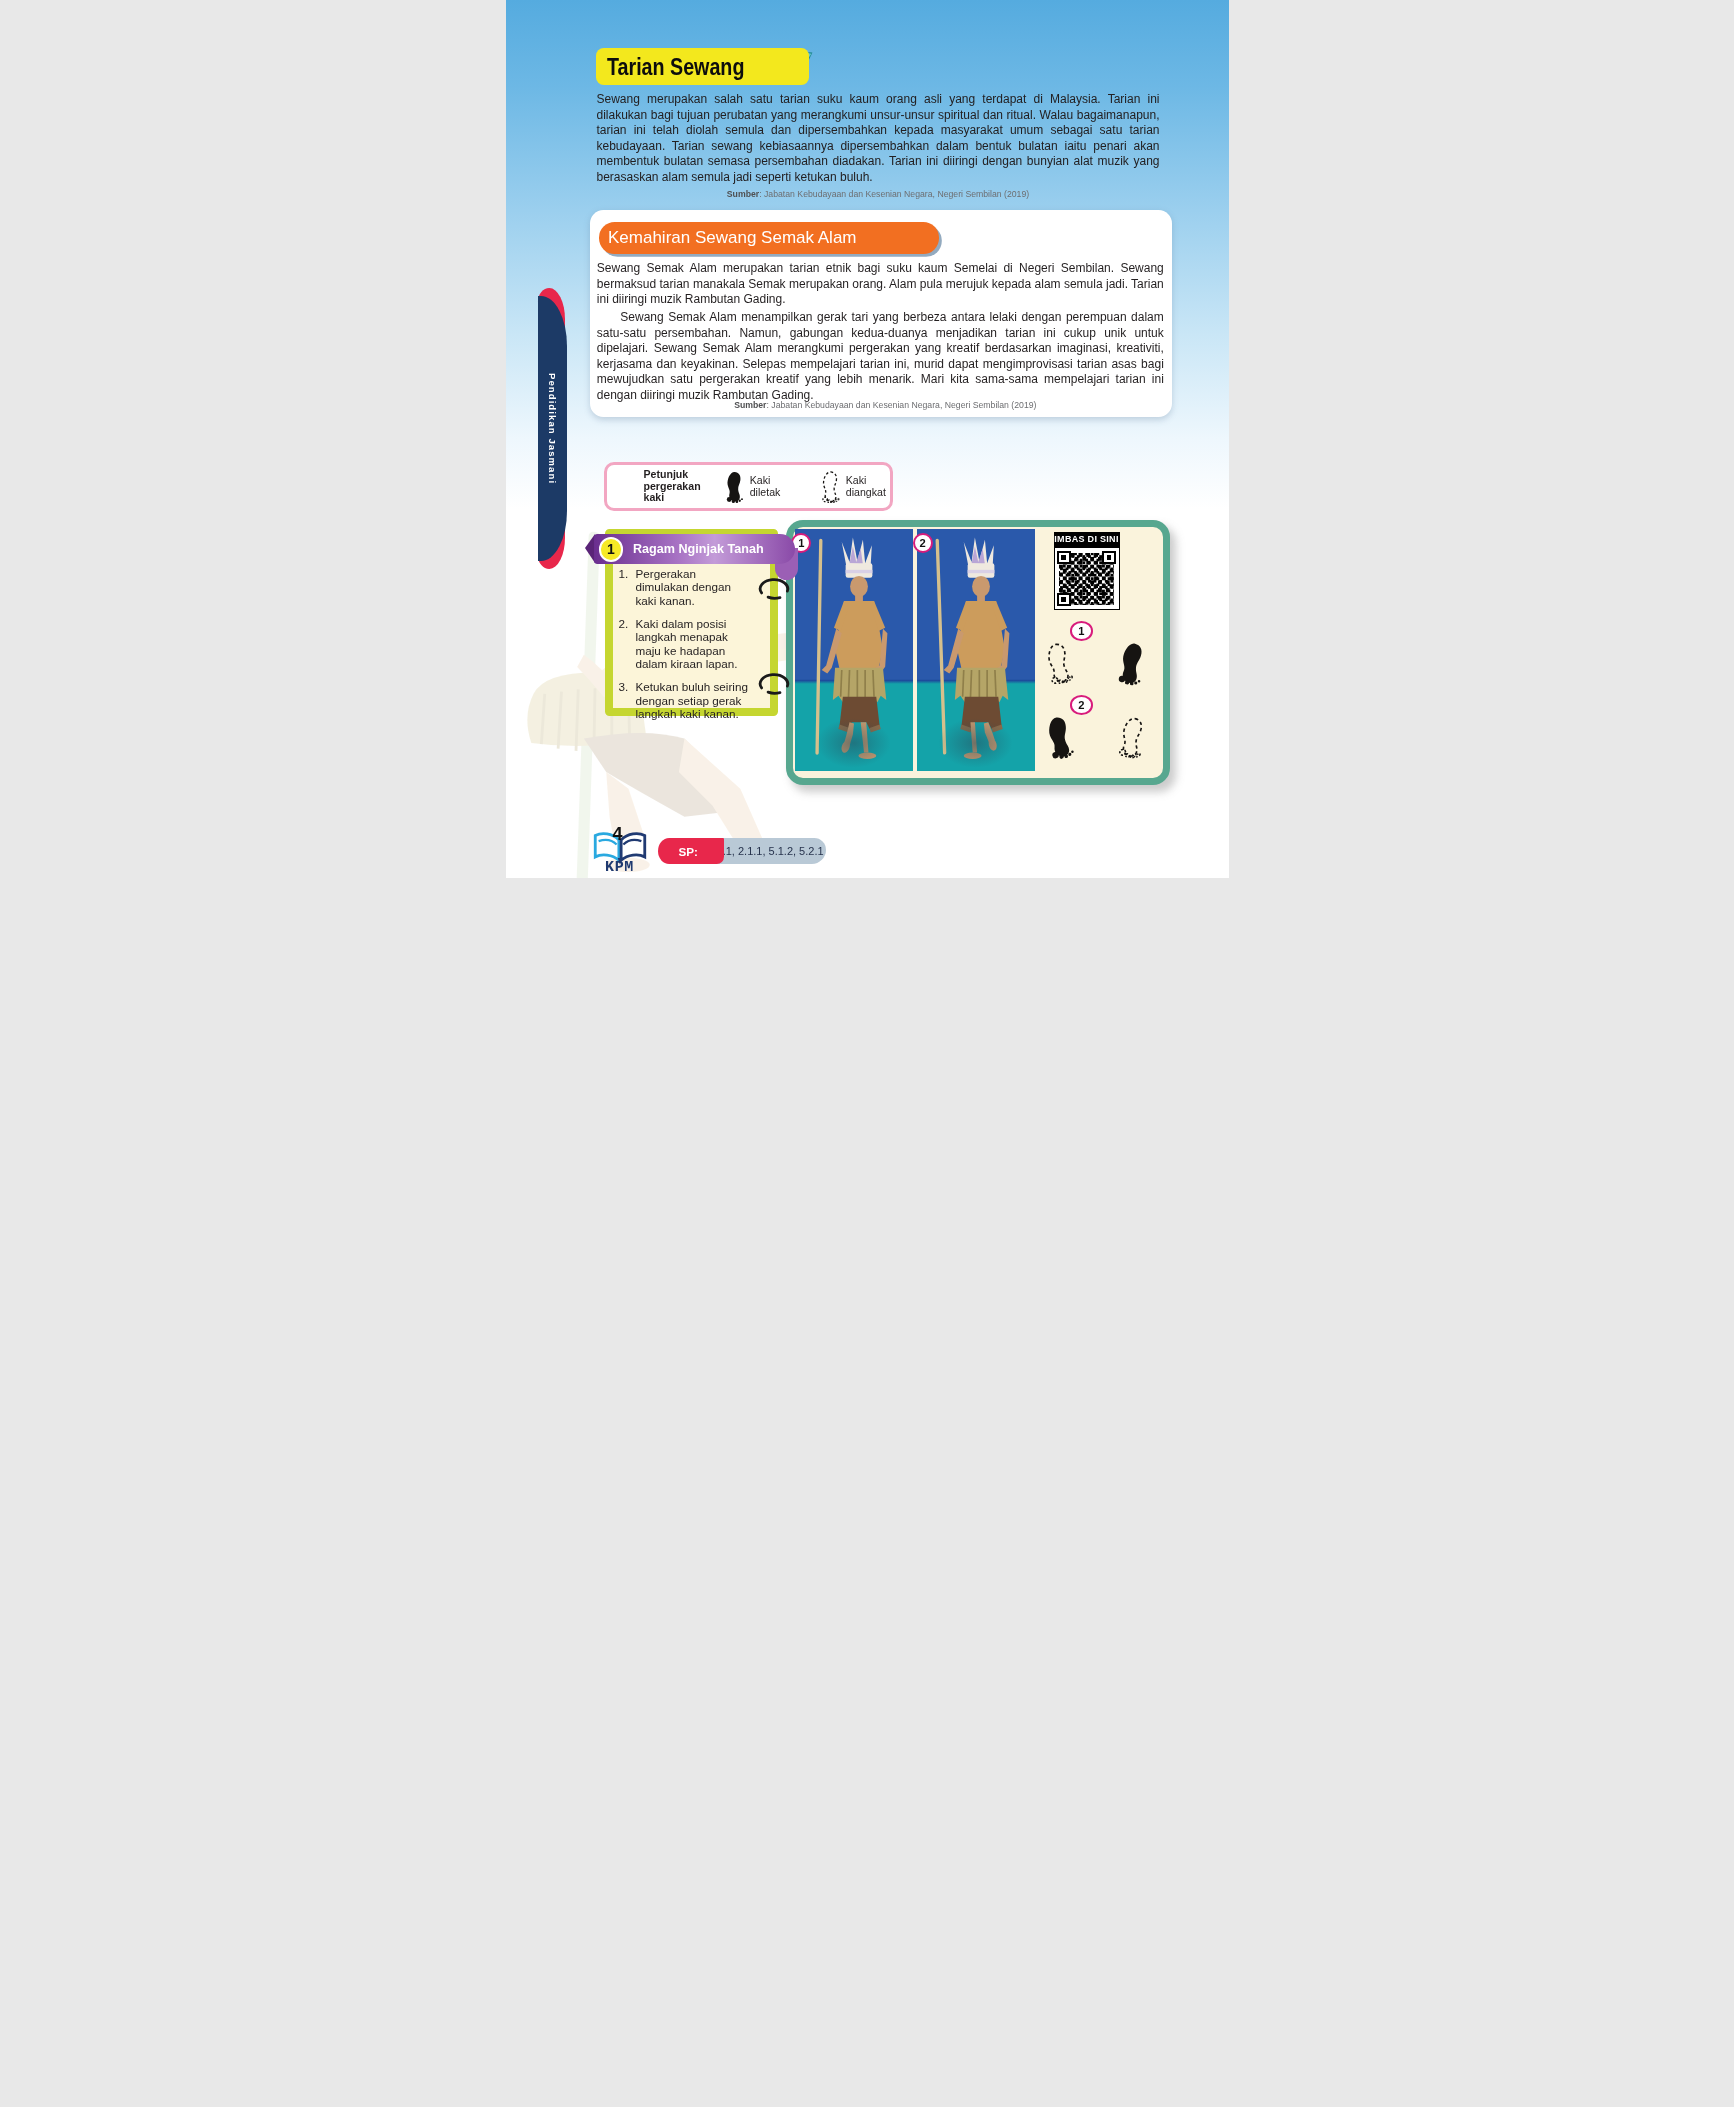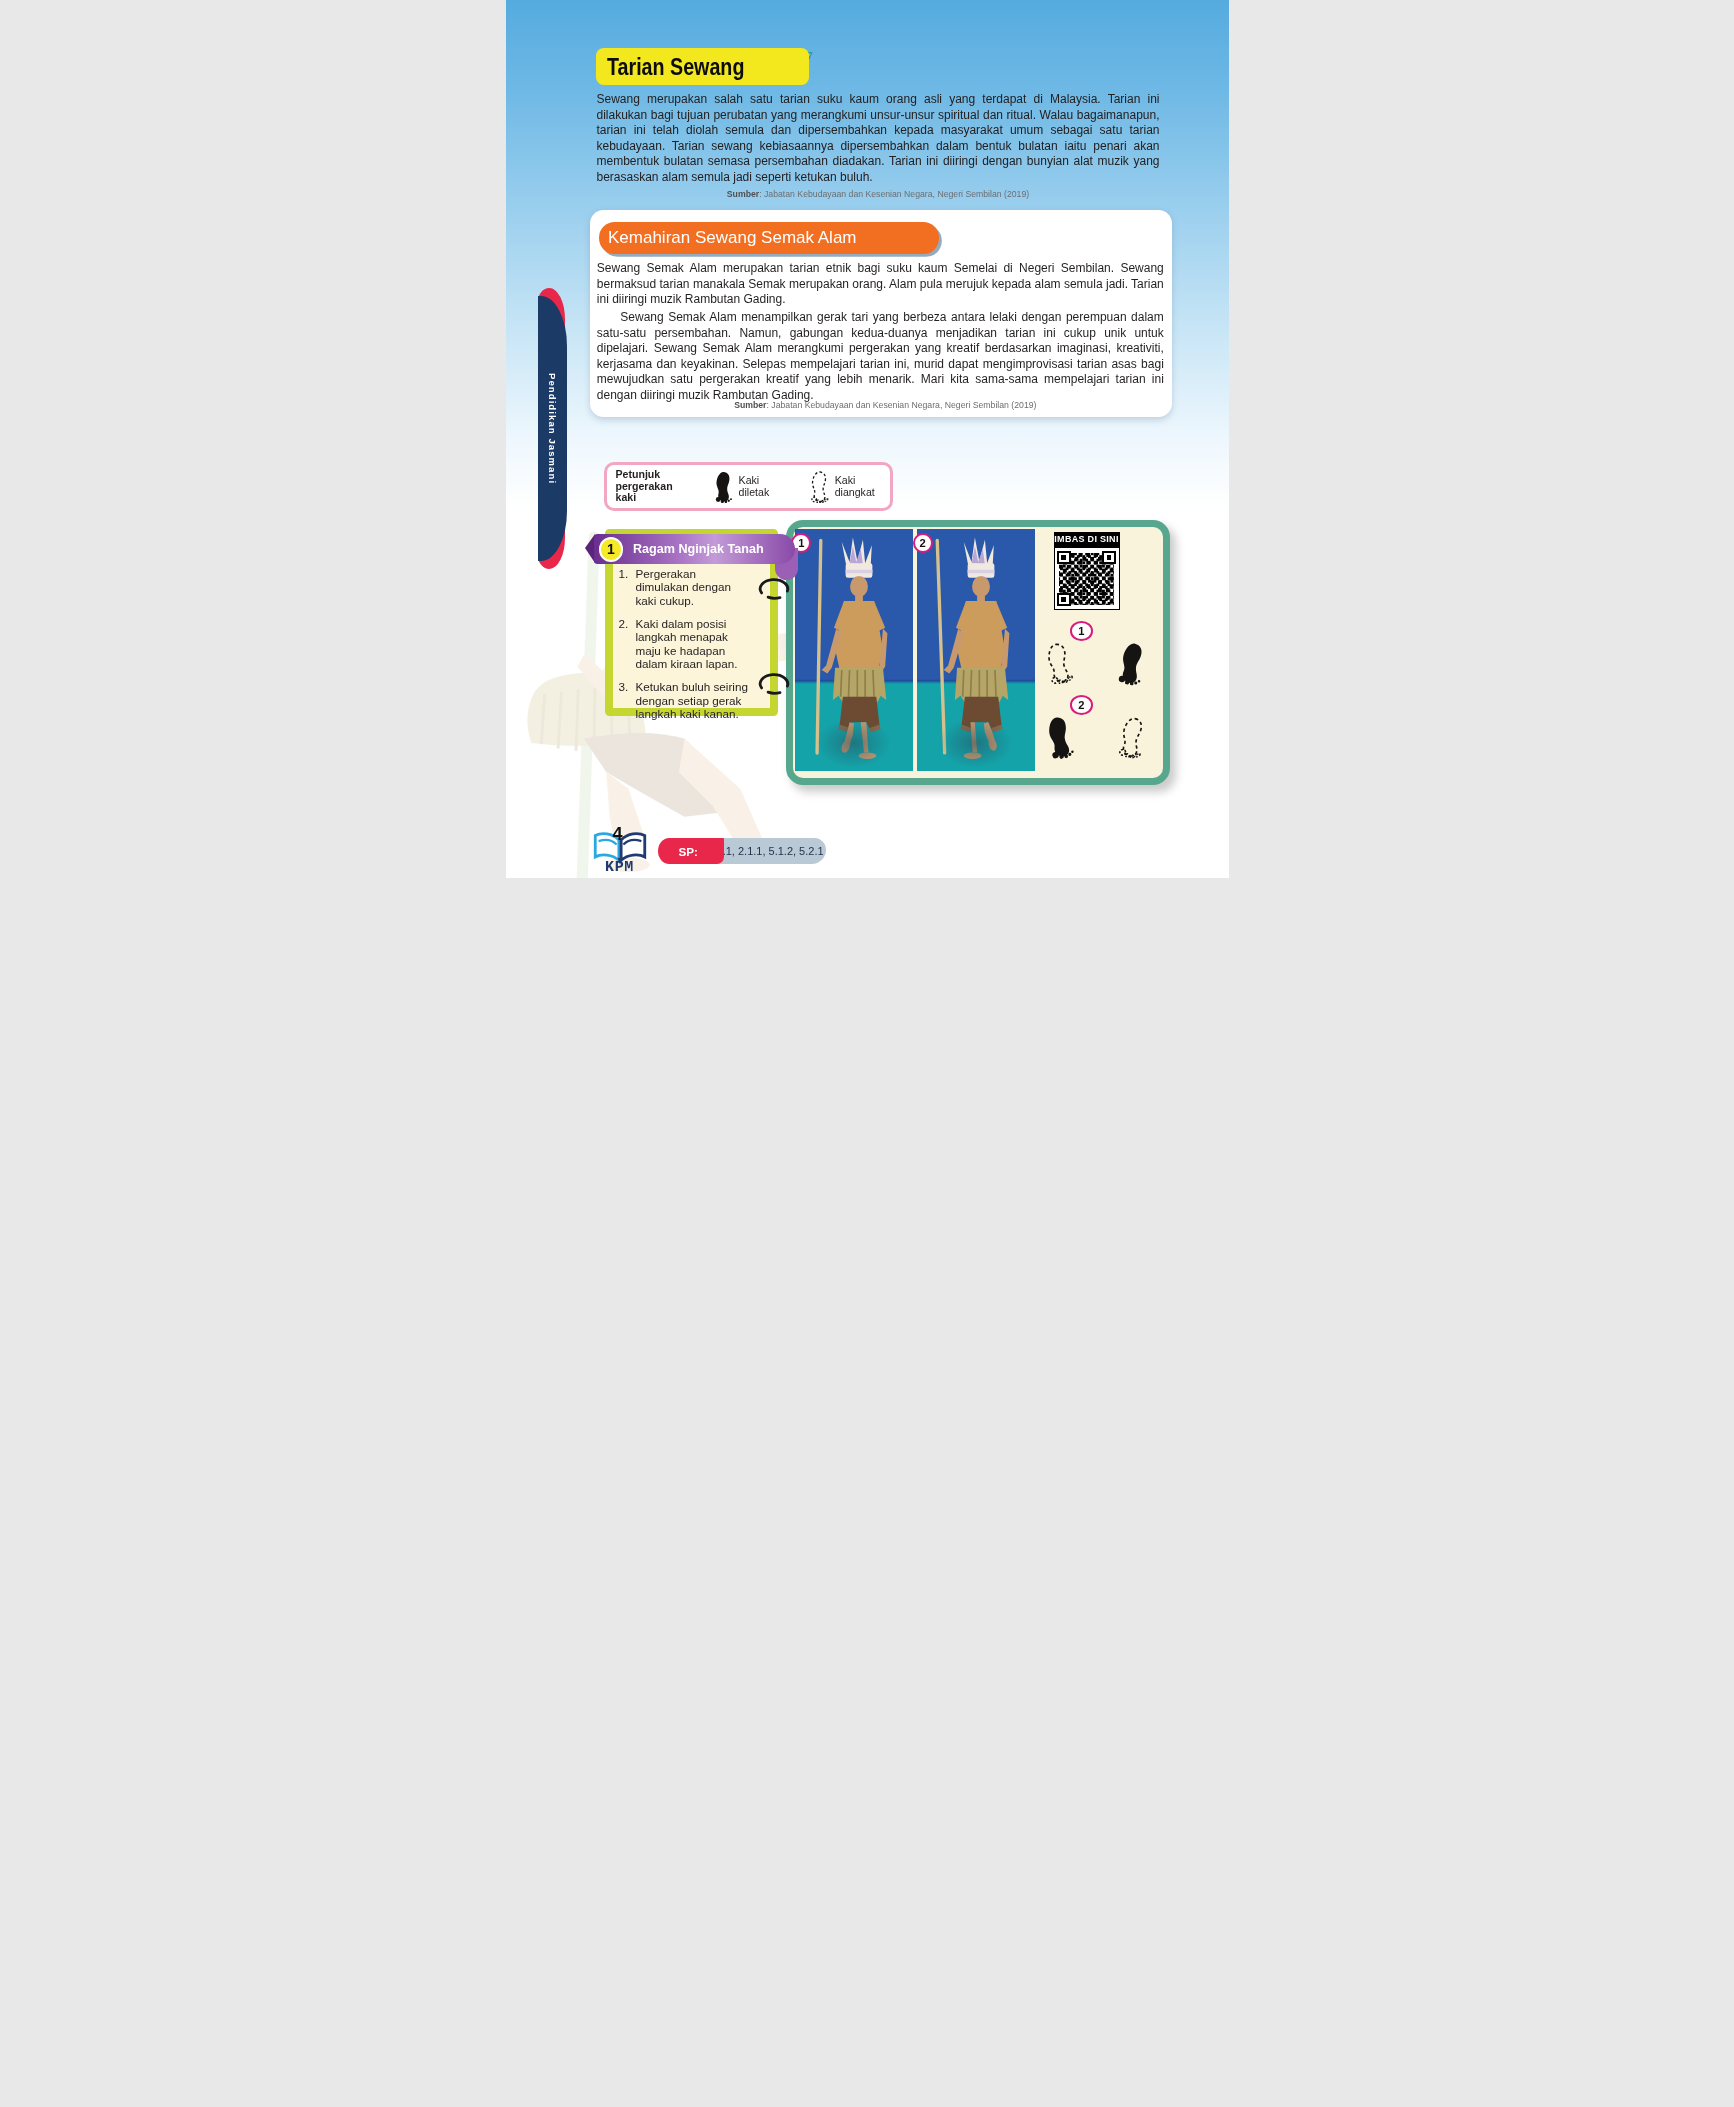--- a/index.html
+++ b/index.html
@@ -46,21 +46,21 @@
   .banner .stripe{position:absolute;height:6.2px;background:#ec1f8d;transform:rotate(3deg);}
   .banner .s1{left:39px;top:14.5px;width:112px;}
   .banner .s2{left:36px;top:29px;width:112px;}
   .banner .pill{position:absolute;left:139px;top:4.5px;width:216px;height:39px;background:#ec1f8d;border-radius:14.5px;
     box-shadow:2.2px 2.8px 0 #8fa6bb;display:flex;align-items:center;justify-content:center;}
   .banner .pill span{color:#fff;font-size:17.3px;}
   .banner .target{position:absolute;left:0;top:0;width:51px;height:51px;}
 
   
   .legend{left:98px;top:462px;width:289px;height:49px;background:#fff;border:3.4px solid #f2a6c2;border-radius:10px;
-    box-sizing:border-box;display:flex;align-items:center;z-index:2;}
+    box-sizing:border-box;display:flex;align-items:center;z-index:2;padding-left:28px;}
   .legend .ltitle{width:74px;margin-left:9px;font-weight:bold;font-size:10.6px;line-height:1.12;}
   .legend .litem{display:flex;align-items:center;margin-left:23.5px;}
   .legend .litem .lbl{font-size:10.6px;line-height:1.1;margin-left:5.6px;width:47px;}
 
   
   .steps-box{left:99px;top:529px;width:173px;height:187px;background:#fcf5d9;border:8.4px solid #c5d630;border-radius:4.5px;box-sizing:border-box;z-index:2;}
   .steps-list{position:absolute;left:113px;top:567px;width:140px;z-index:4;}
   .step{display:flex;margin-bottom:9.5px;}
   .step .num{width:17px;font-size:11.7px;flex:0 0 17px;}
   .step .txt{width:115px;font-size:11.7px;line-height:1.15;}
@@ -227,21 +227,21 @@
     <div class="fold"></div>
     <div class="curl"></div>
     <div class="band">
       <span class="t">Ragam Nginjak Tanah</span>
     </div>
     <div class="badge1">1</div>
   </div>
   <div class="abs steps-list">
     <div class="step">
       <span class="num">1.</span>
-      <span class="txt">Pergerakan dimulakan dengan kaki cukup.</span>
+      <span class="txt">Pergerakan dimulakan dengan kaki kanan.</span>
     </div>
     <div class="step">
       <span class="num">2.</span>
       <span class="txt">Kaki dalam posisi langkah menapak maju ke hadapan dalam kiraan lapan.</span>
     </div>
     <div class="step">
       <span class="num">3.</span>
       <span class="txt">Ketukan buluh seiring dengan setiap gerak langkah kaki kanan.</span>
     </div>
   </div>

